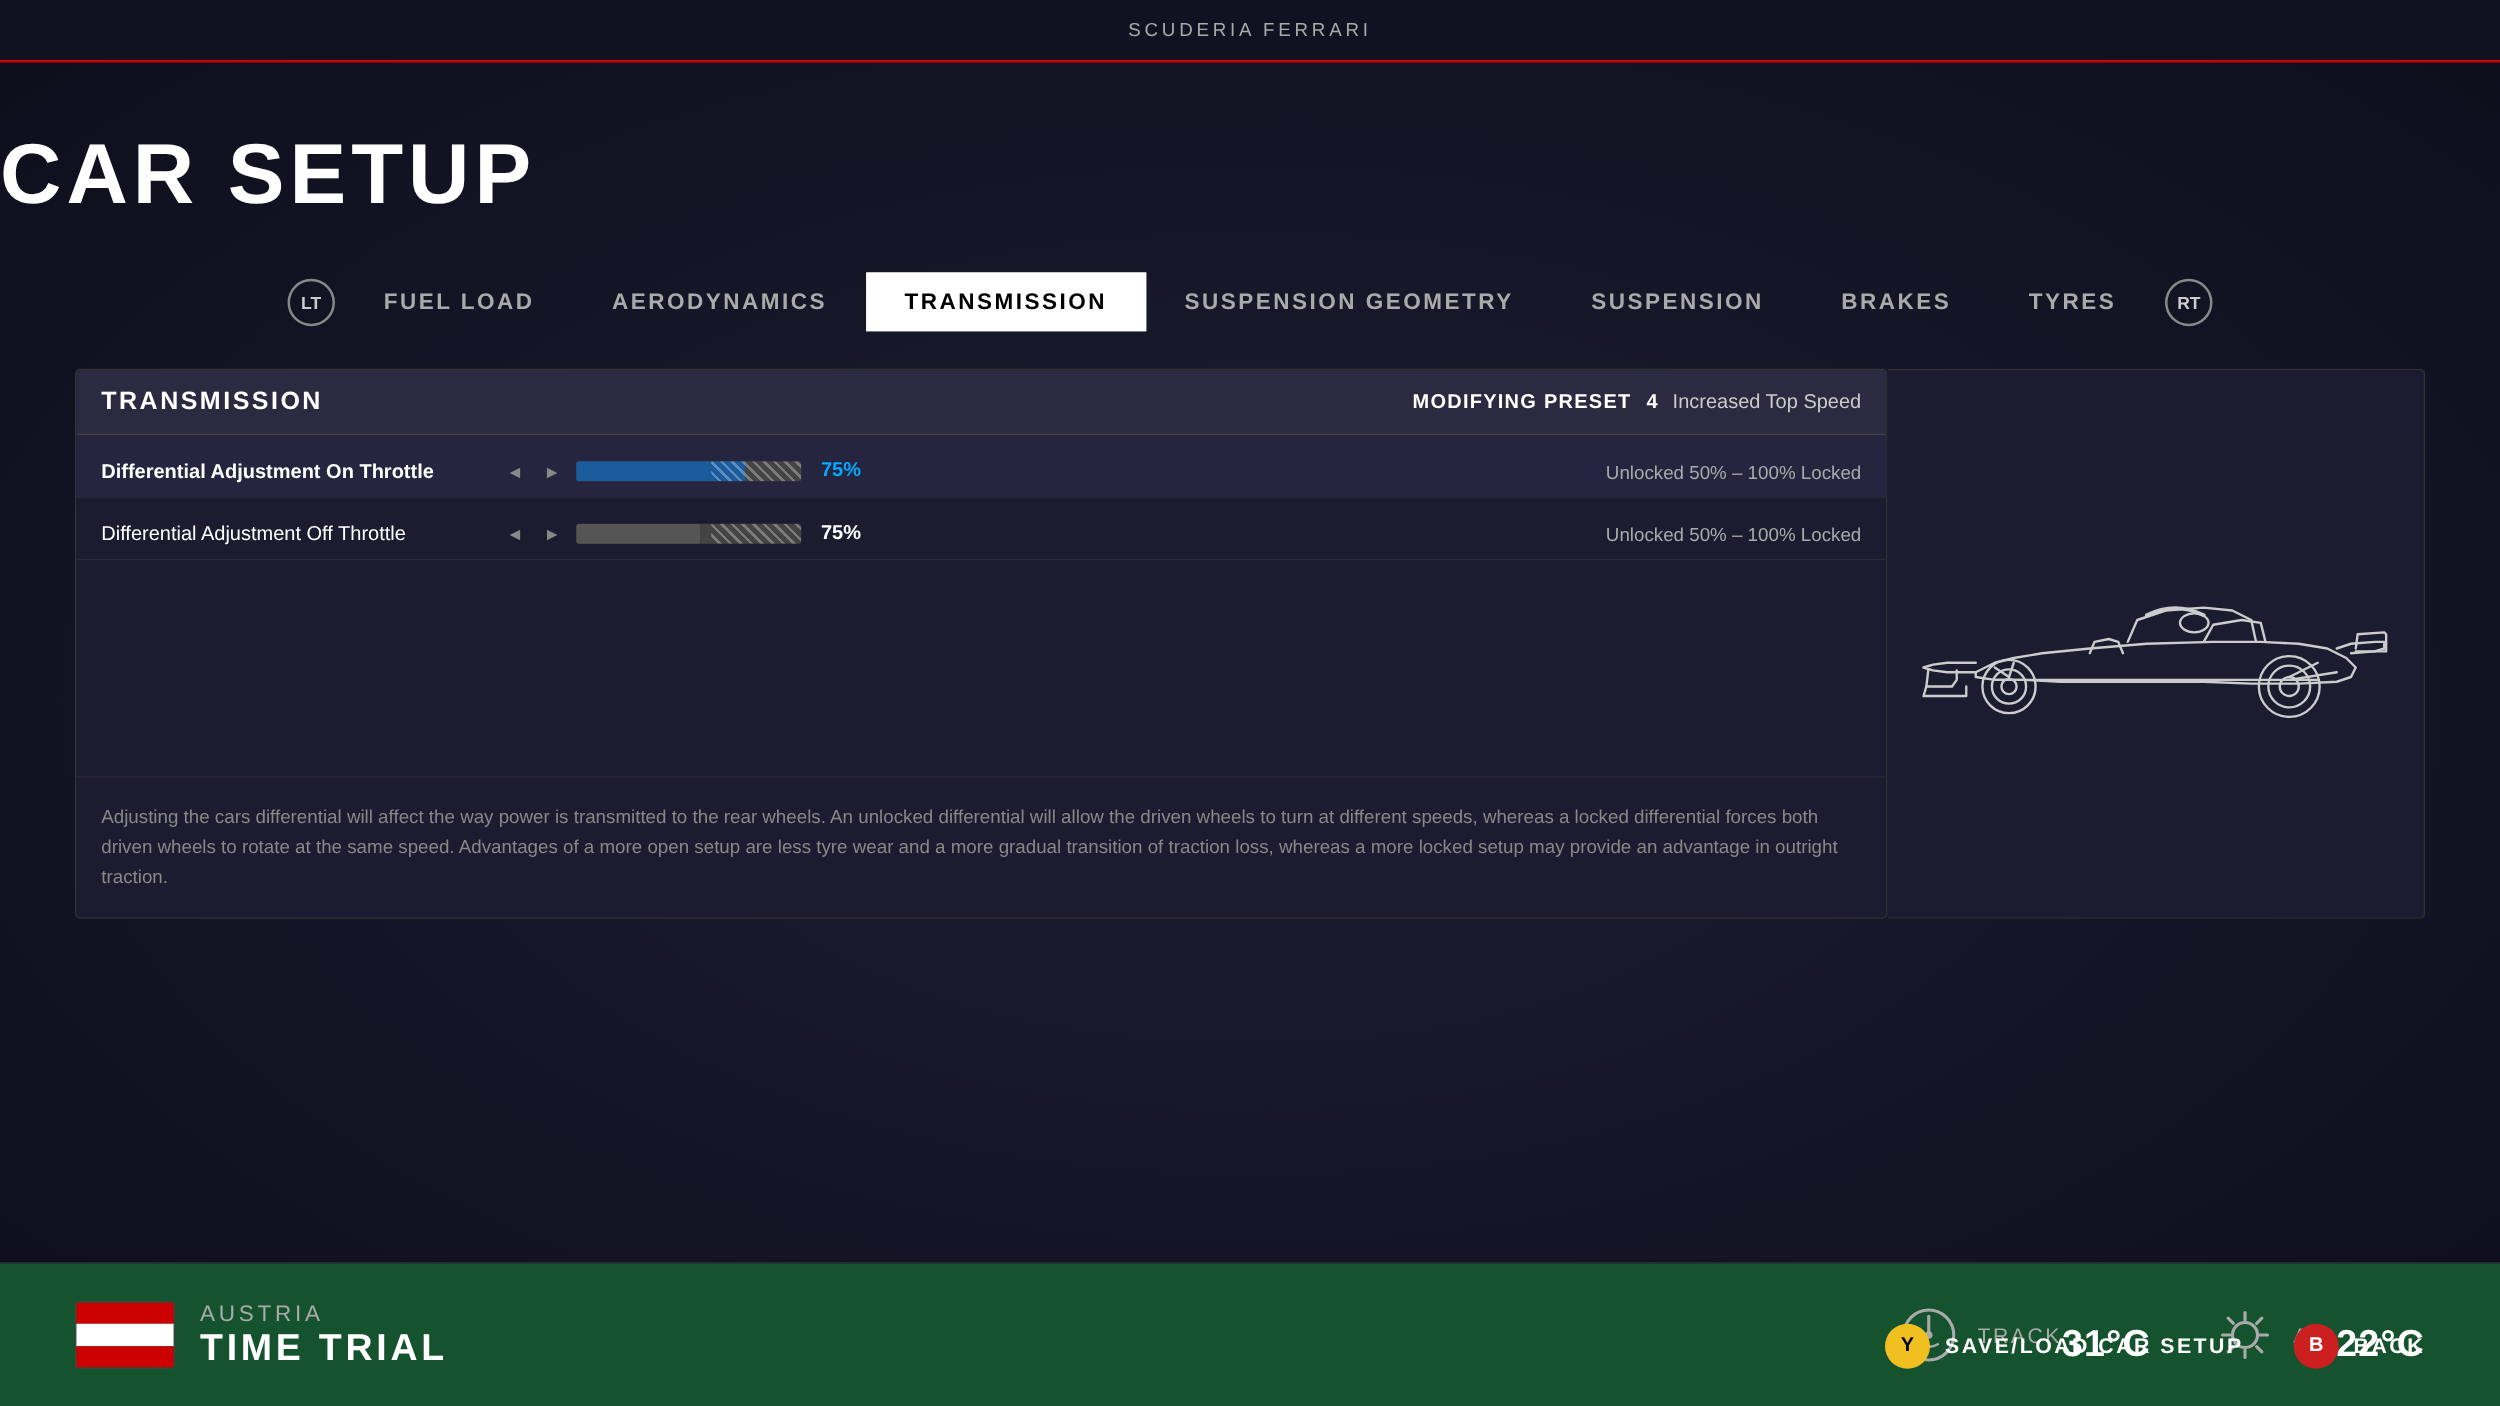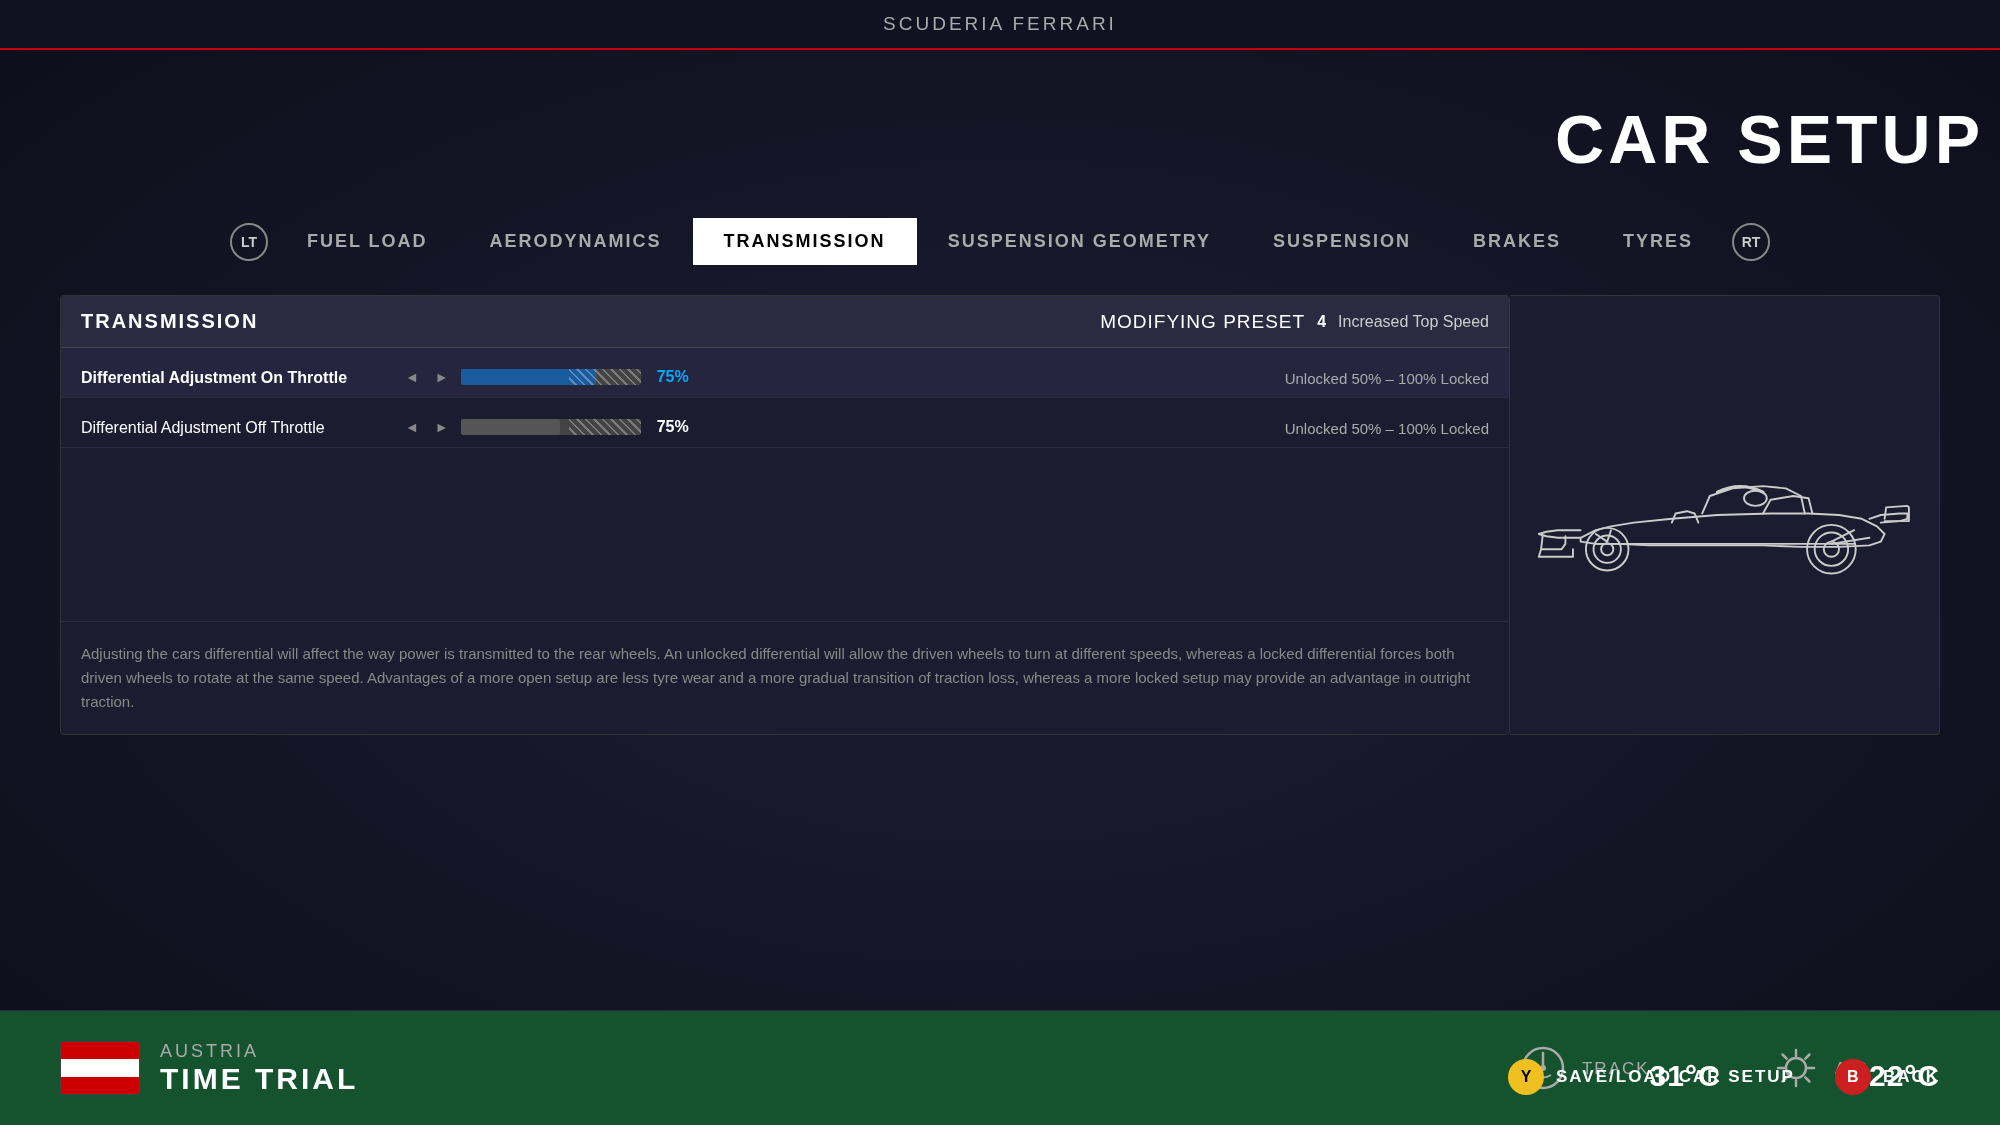--- a/index.html
+++ b/index.html
@@ -22,30 +22,30 @@
       display: flex;
       align-items: center;
       justify-content: center;
       border-bottom: 2px solid #c00;
       position: relative;
       z-index: 10;
     }
 
     #top-bar-title {
       color: #aaa;
-      font-size: 19px;
+      font-size: 15px;
       letter-spacing: 3px;
       font-weight: 500;
       text-transform: uppercase;
     }
 
     
     #page-title-area {
-      text-align: right;
-      padding: 50px 16px 40px;
+      text-align: left;
+      padding: 50px 0 40px;
     }
 
     #page-title {
       color: #fff;
       font-size: 68px;
       font-weight: 900;
       letter-spacing: 4px;
       text-transform: uppercase;
     }
 
@@ -128,22 +128,22 @@
     }
 
     #preset-info {
       display: flex;
       align-items: center;
       gap: 8px;
     }
 
     #preset-label {
       color: #fff;
-      font-size: 19px;
-      font-weight: 400;
+      font-size: 16px;
+      font-weight: 700;
       letter-spacing: 1px;
       text-transform: uppercase;
     }
 
     #preset-number {
       color: #fff;
       font-size: 16px;
       font-weight: 900;
       margin: 0 4px;
     }

